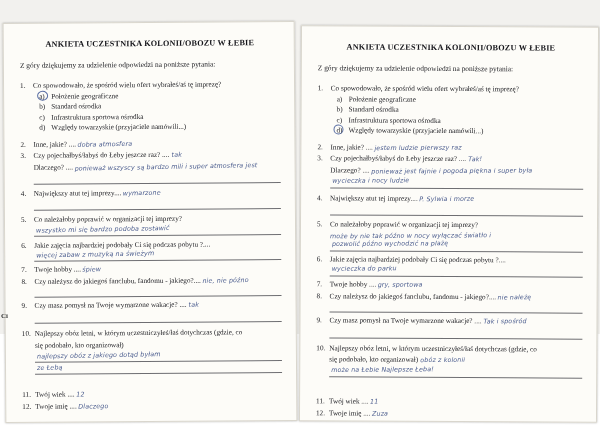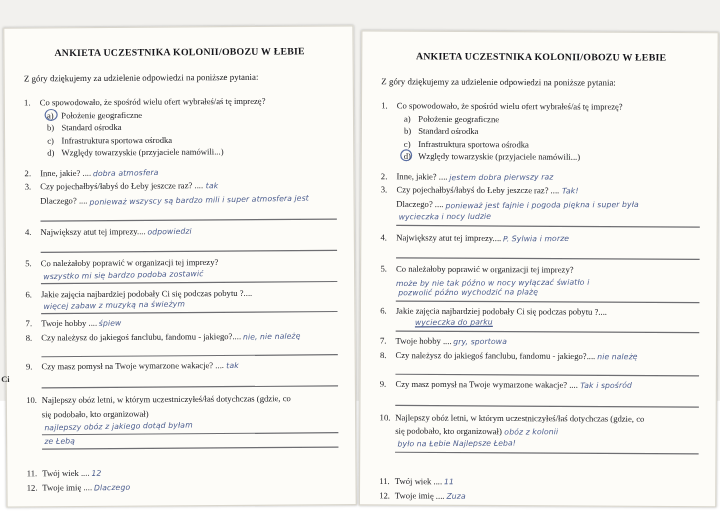--- a/index.html
+++ b/index.html
@@ -177,21 +177,21 @@
         </li>
         <li style="padding-left:13px">
           <span>Dlaczego? ....</span>
           <span class="hw">ponieważ wszyscy są bardzo mili i super atmosfera jest</span>
         </li>
         <div class="fullline"></div>
 
         <li style="margin-top:4px">
           <span class="num">4.</span>
           <span>Największy atut tej imprezy.... </span>
-          <span class="hw">odpowiedzi</span>
+          <span class="hw">wymarzone</span>
         </li>
         <div class="fullline"></div>
 
         <li style="margin-top:4px">
           <span class="num">5.</span>
           <span>Co należałoby poprawić w organizacji tej imprezy?</span>
         </li>
         <div style="margin-left:13px; position:relative; height:11px">
           <span class="hw" style="position:absolute; left:2px; top:-1px;">wszystko mi się bardzo podoba zostawić</span>
           <div style="border-bottom:1px solid #6e6e72; position:absolute; left:0; right:0; bottom:1px;"></div>
@@ -208,21 +208,21 @@
 
         <li style="margin-top:2px">
           <span class="num">7.</span>
           <span>Twoje hobby ....</span>
           <span class="hw">śpiew</span>
         </li>
 
         <li>
           <span class="num">8.</span>
           <span>Czy należysz do jakiegoś fanclubu, fandomu - jakiego?....</span>
-          <span class="hw">nie, nie należę</span>
+          <span class="hw">nie, nie późno</span>
         </li>
         <div class="fullline" style="height:8px"></div>
 
         <li>
           <span class="num">9.</span>
           <span>Czy masz pomysł na Twoje wymarzone wakacje? ....</span>
           <span class="hw">tak</span>
         </li>
         <div class="fullline" style="height:10px"></div>
 
@@ -284,21 +284,21 @@
               <span class="slab">d)</span>
               <span>Względy towarzyskie (przyjaciele namówili...)</span>
               <span class="circle-mark" style="left:-3px; top:-1px; width:8px; height:8px;"></span>
             </li>
           </ul>
         </li>
 
         <li style="margin-top:6px">
           <span class="num">2.</span>
           <span>Inne, jakie? ....</span>
-          <span class="hw">jestem dobra pierwszy raz</span>
+          <span class="hw">jestem ludzie pierwszy raz</span>
         </li>
 
         <li>
           <span class="num">3.</span>
           <span>Czy pojechałbyś/łabyś do Łeby jeszcze raz? ....</span>
           <span class="hw">Tak!</span>
         </li>
         <li style="padding-left:13px">
           <span>Dlaczego? ....</span>
           <span class="hw">ponieważ jest fajnie i pogoda piękna i super była</span>
@@ -323,21 +323,21 @@
         <div style="margin-left:13px; position:relative; height:11px">
           <span class="hw" style="position:absolute; left:2px; top:-2px;">pozwolić późno wychodzić na plażę</span>
           <div style="border-bottom:1px solid #6e6e72; position:absolute; left:0; right:0; bottom:1px;"></div>
         </div>
 
         <li style="margin-top:2px">
           <span class="num">6.</span>
           <span>Jakie zajęcia najbardziej podobały Ci się podczas pobytu ?....</span>
         </li>
         <div style="margin-left:13px; position:relative; height:11px">
-          <span class="hw" style="position:absolute; left:16px; top:-2px;text-decoration:underline;">wycieczka do parku</span>
+          <span class="hw" style="position:absolute; left:2px; top:-2px;">wycieczka do parku</span>
           <div style="border-bottom:1px solid #6e6e72; position:absolute; left:0; right:0; bottom:1px;"></div>
         </div>
 
         <li style="margin-top:2px">
           <span class="num">7.</span>
           <span>Twoje hobby ....</span>
           <span class="hw">gry, sportowa</span>
         </li>
 
         <li>
@@ -356,21 +356,21 @@
 
         <li style="margin-top:5px">
           <span class="num">10.</span>
           <span>Najlepszy obóz letni, w którym uczestniczyłeś/łaś dotychczas (gdzie, co</span>
         </li>
         <li style="padding-left:13px">
           <span>się podobało, kto organizował)</span>
           <span class="hw">obóz z kolonii</span>
         </li>
         <div style="margin-left:13px; position:relative; height:12px">
-          <span class="hw" style="position:absolute; left:2px; top:-1px;">było na Łebie Najlepsze Łeba!</span>
+          <span class="hw" style="position:absolute; left:2px; top:-1px;">może na Łebie Najlepsze Łeba!</span>
           <div style="border-bottom:1px solid #6e6e72; position:absolute; left:0; right:0; bottom:1px;"></div>
         </div>
 
         <li style="margin-top:18px" class="footer-lines">
           <span class="num">11.</span>
           <span>Twój wiek ....</span>
           <span class="hw">11</span>
         </li>
         <li class="footer-lines">
           <span class="num">12.</span>

